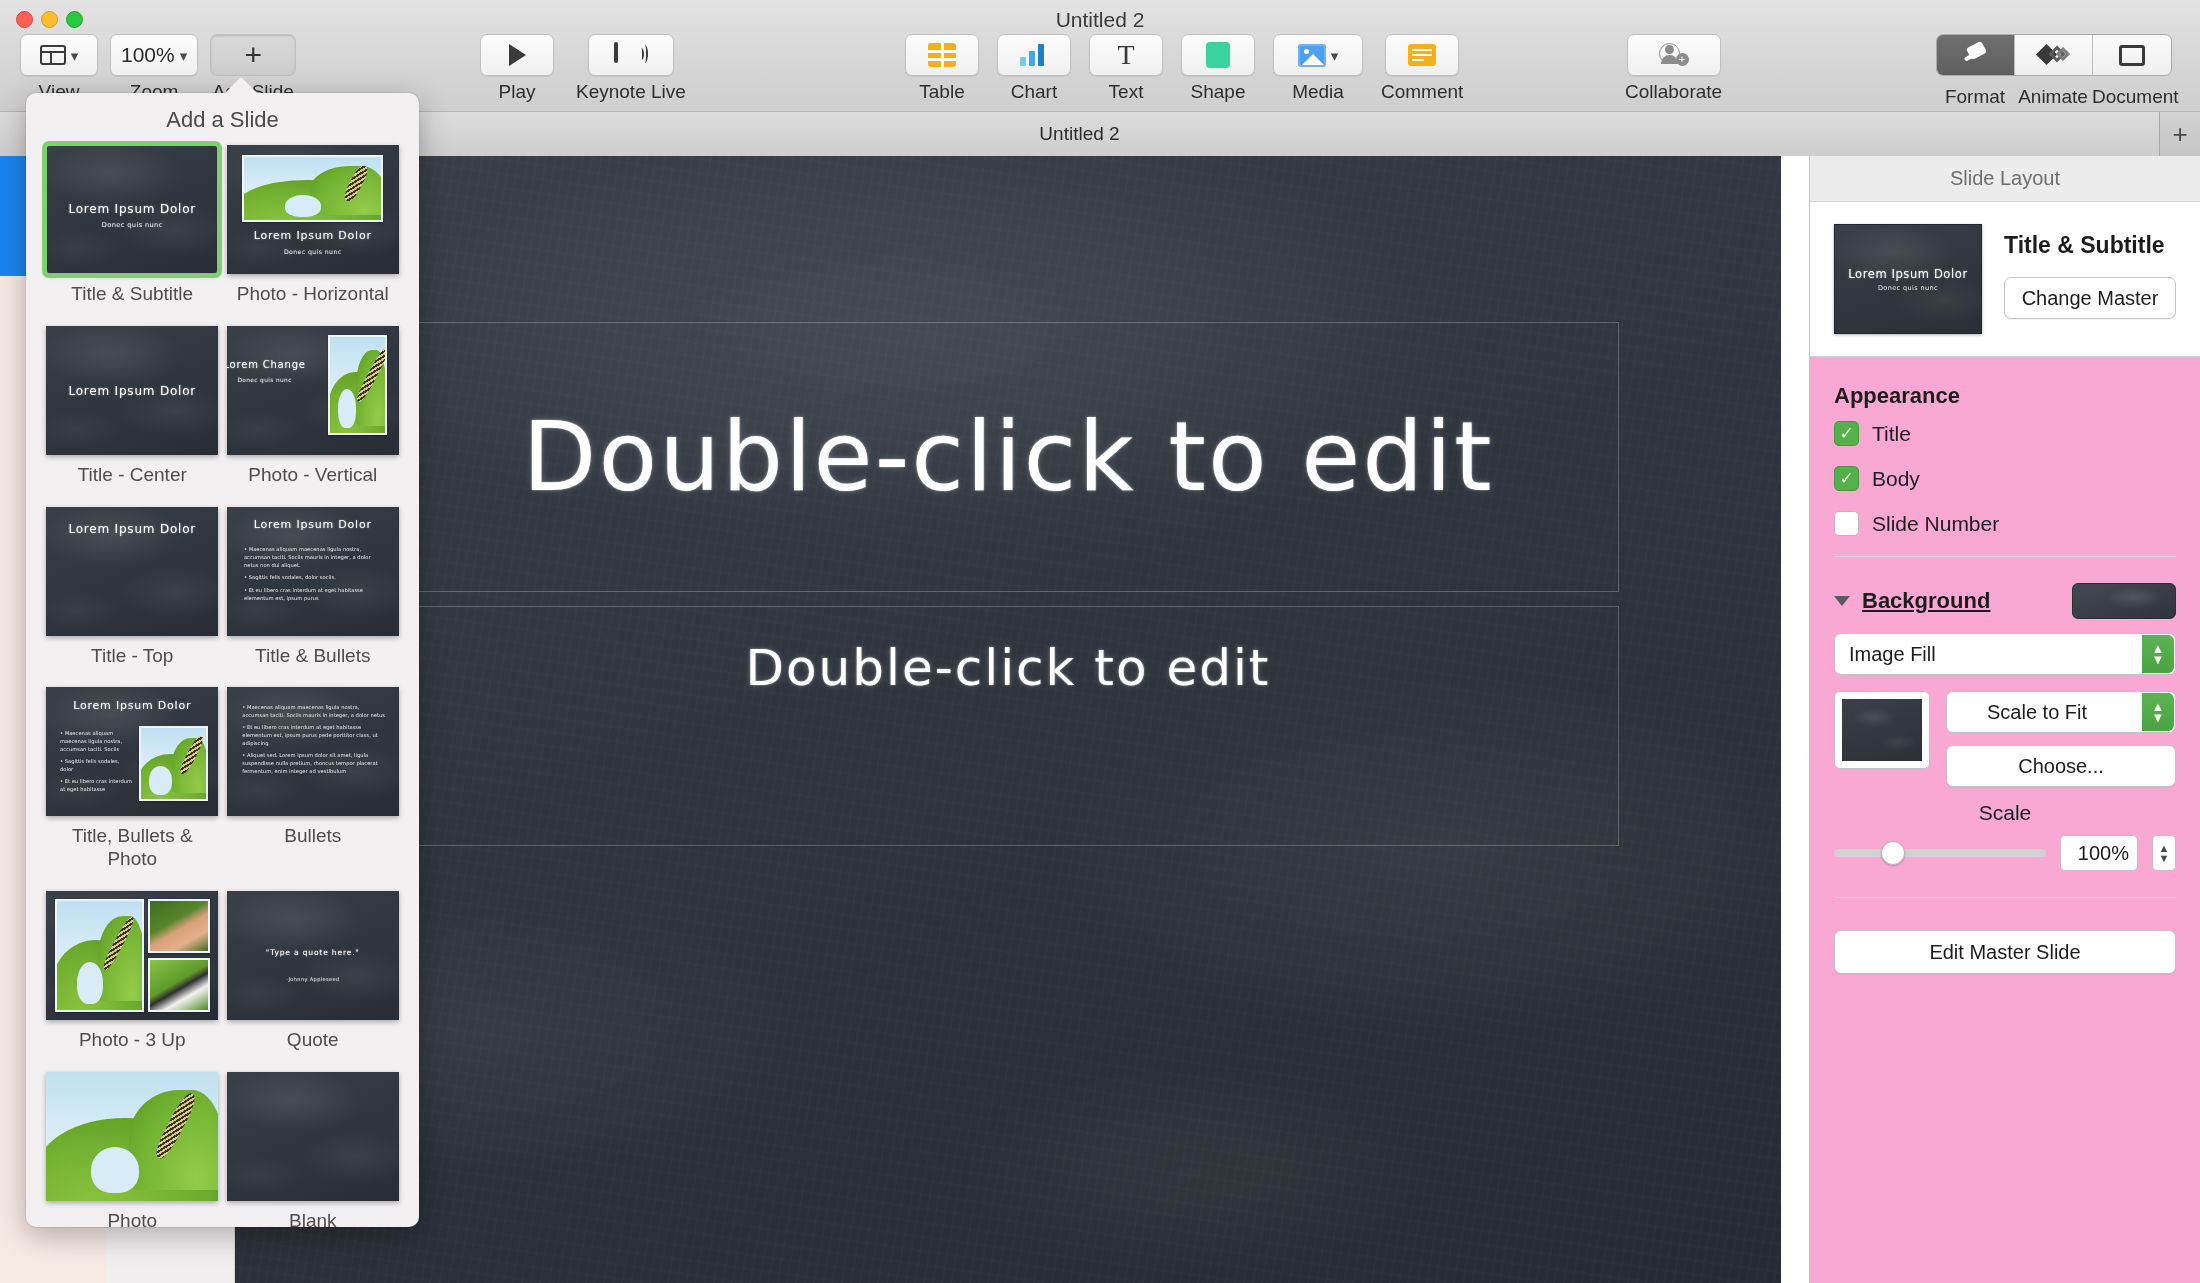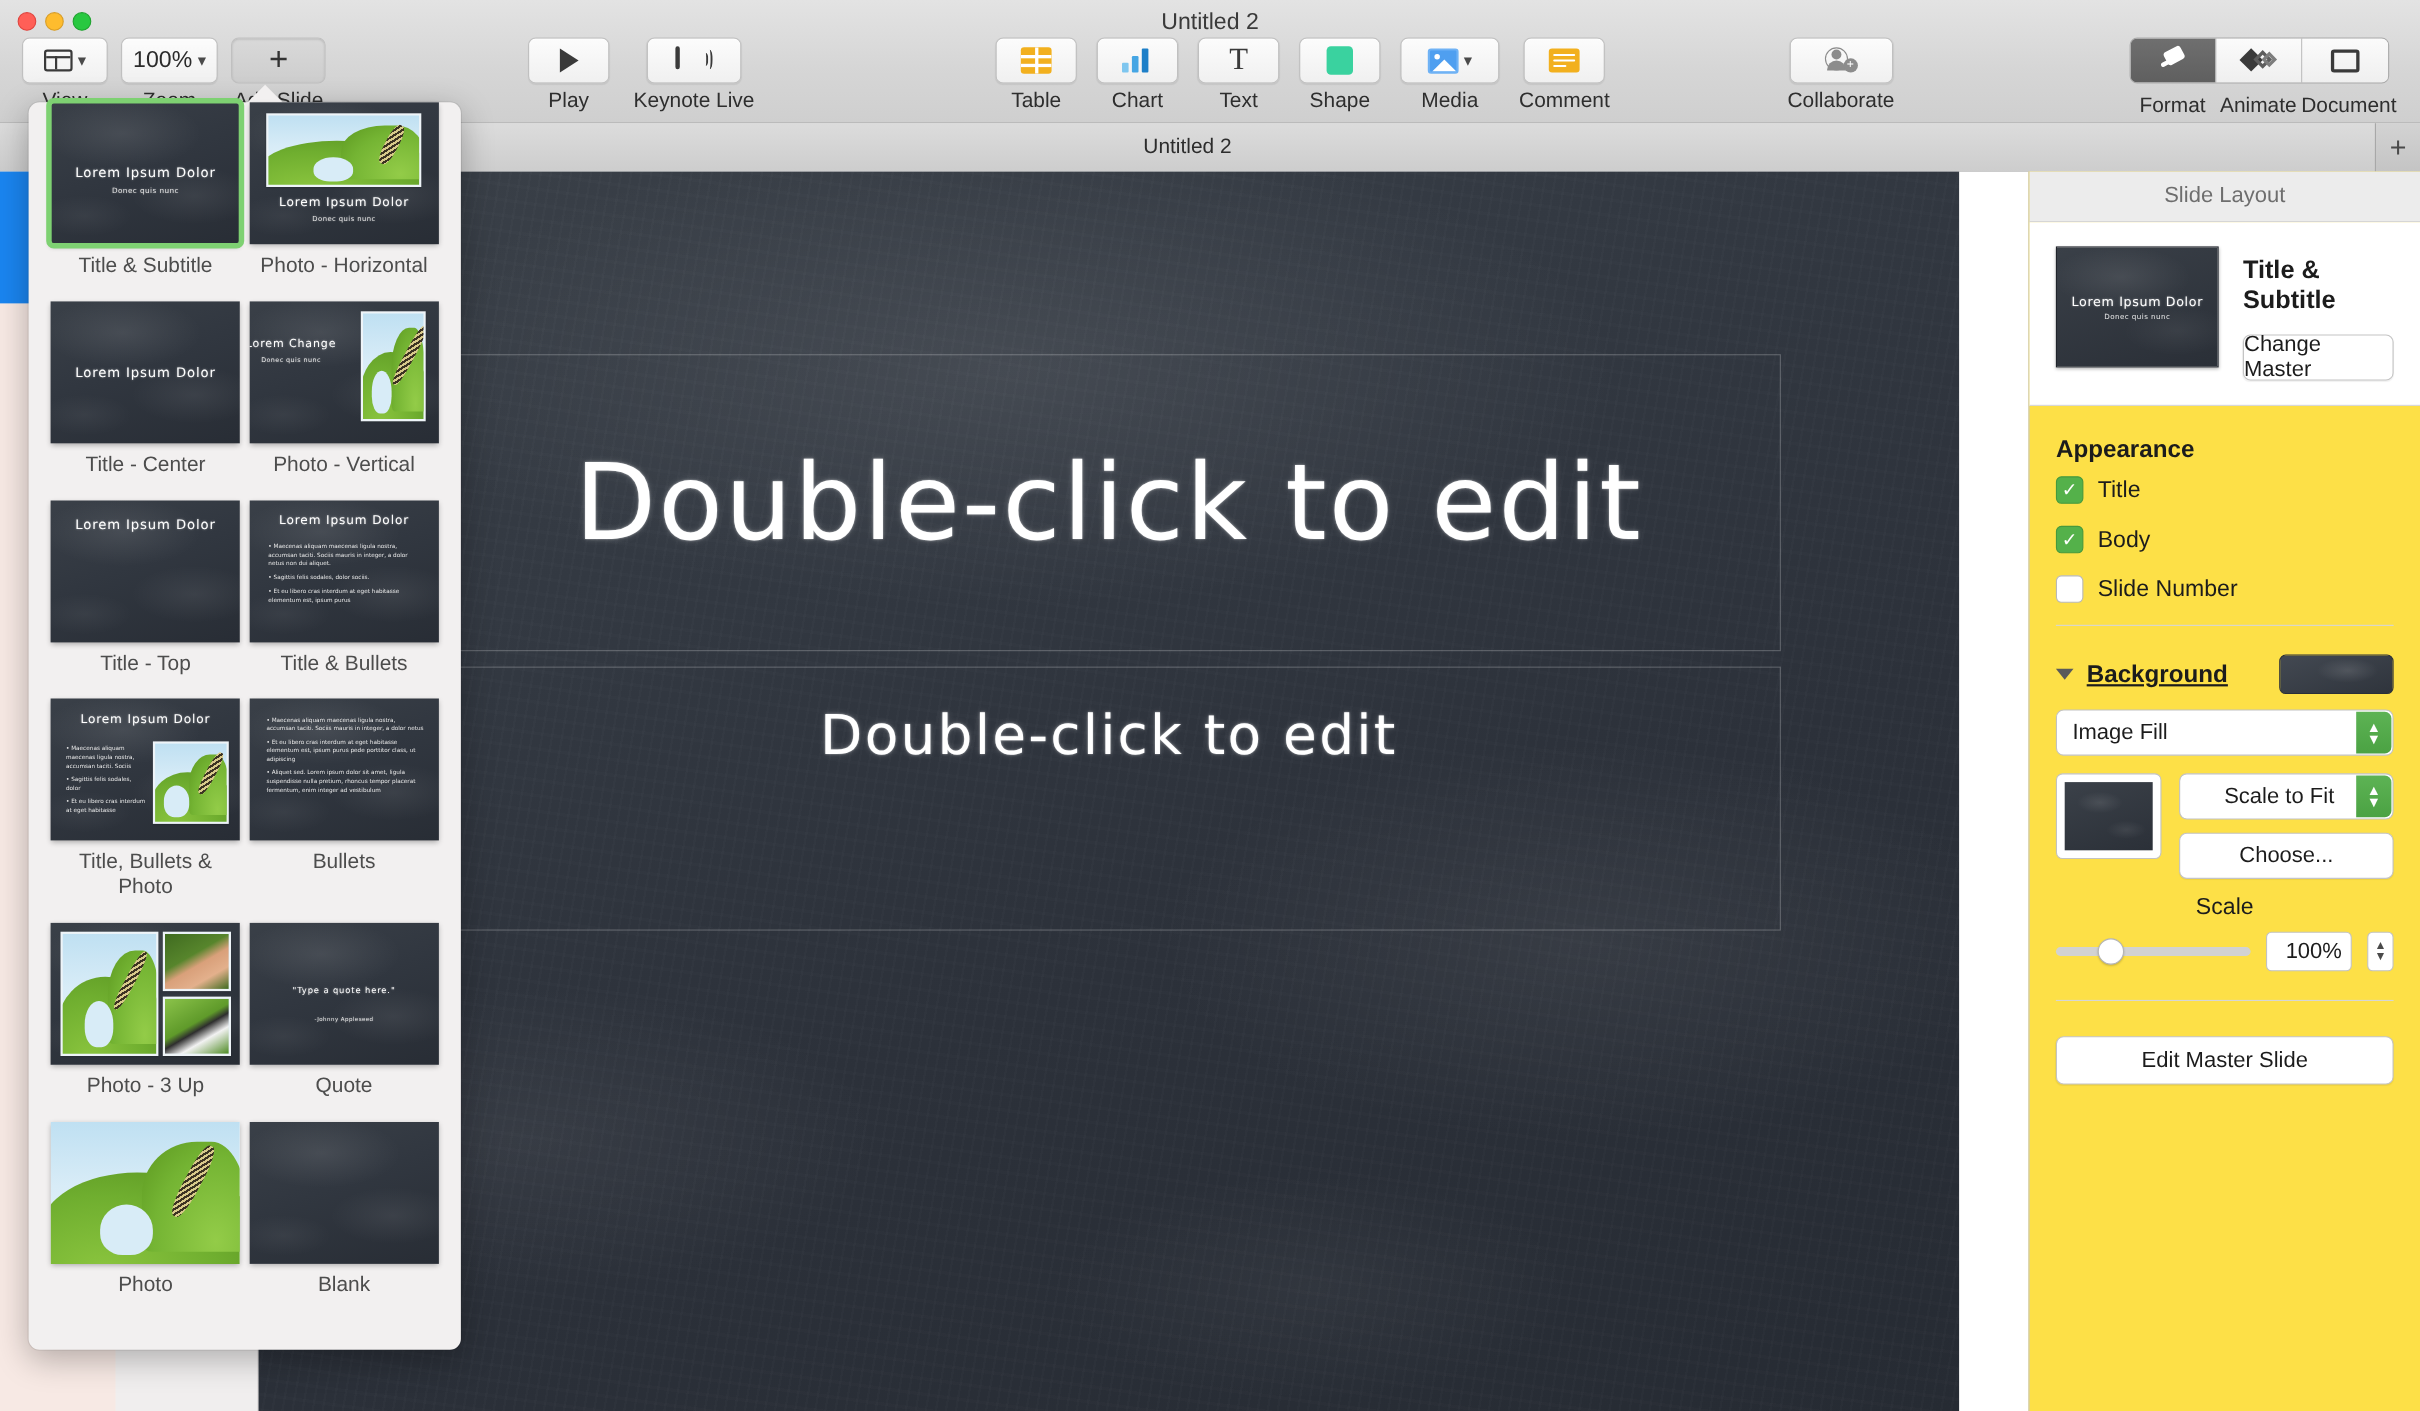--- a/index.html
+++ b/index.html
@@ -170,22 +170,22 @@
     color: #ffffff;
     font-family: "DejaVu Sans", sans-serif;
     letter-spacing: 2px;
     text-shadow: 0 0 2px rgba(255,255,255,.55), 0 0 7px rgba(255,255,255,.2);
   }
   .chalk-title { font-size: 96px; line-height: 1.13; }
   .chalk-sub { font-size: 50px; }
 
   
   .inspector {
-    position: absolute; right: 0; top: 0; width: 356px; height: 1127px;
-    background: #fde047; border-left: 1px solid #c8c8c8;
+    position: absolute; right: 0; top: 0; width: 391px; height: 1127px;
+    background: #f9a8d4; border-left: 1px solid #c8c8c8;
   }
   .insp-head {
     height: 46px; display:flex; align-items:center; justify-content:center;
     font-size: 20px; color: #6e6e6e; border-bottom: 1px solid #d4d4d4;
     background: #ececec;
   }
   .insp-master {
     background: #fff; border-bottom: 1px solid #d4d4d4;
     padding: 22px 24px; display: flex; gap: 22px; align-items: flex-start;
   }
@@ -620,20 +620,21 @@
       <div class="divider" style="margin-top:26px;"></div>
 
       <div class="insp-sec">
         <div class="btn-white" style="margin-top:32px;height:44px;">Edit Master Slide</div>
       </div>
     </div>
   </div>
 
   <div class="popover">
     <div class="popover-arrow"></div>
+    <div class="pop-title">Add a Slide</div>
 
     <div class="grid">
 
       <div class="cell">
         <div class="thumb selected">
           <div class="t-title" style="top:44%;font-size:12px;">Lorem Ipsum Dolor</div>
           <div class="t-sub" style="top:59%;font-size:6.6px;">Donec quis nunc</div>
         </div>
         <div class="cap">Title &amp; Subtitle</div>
       </div>

